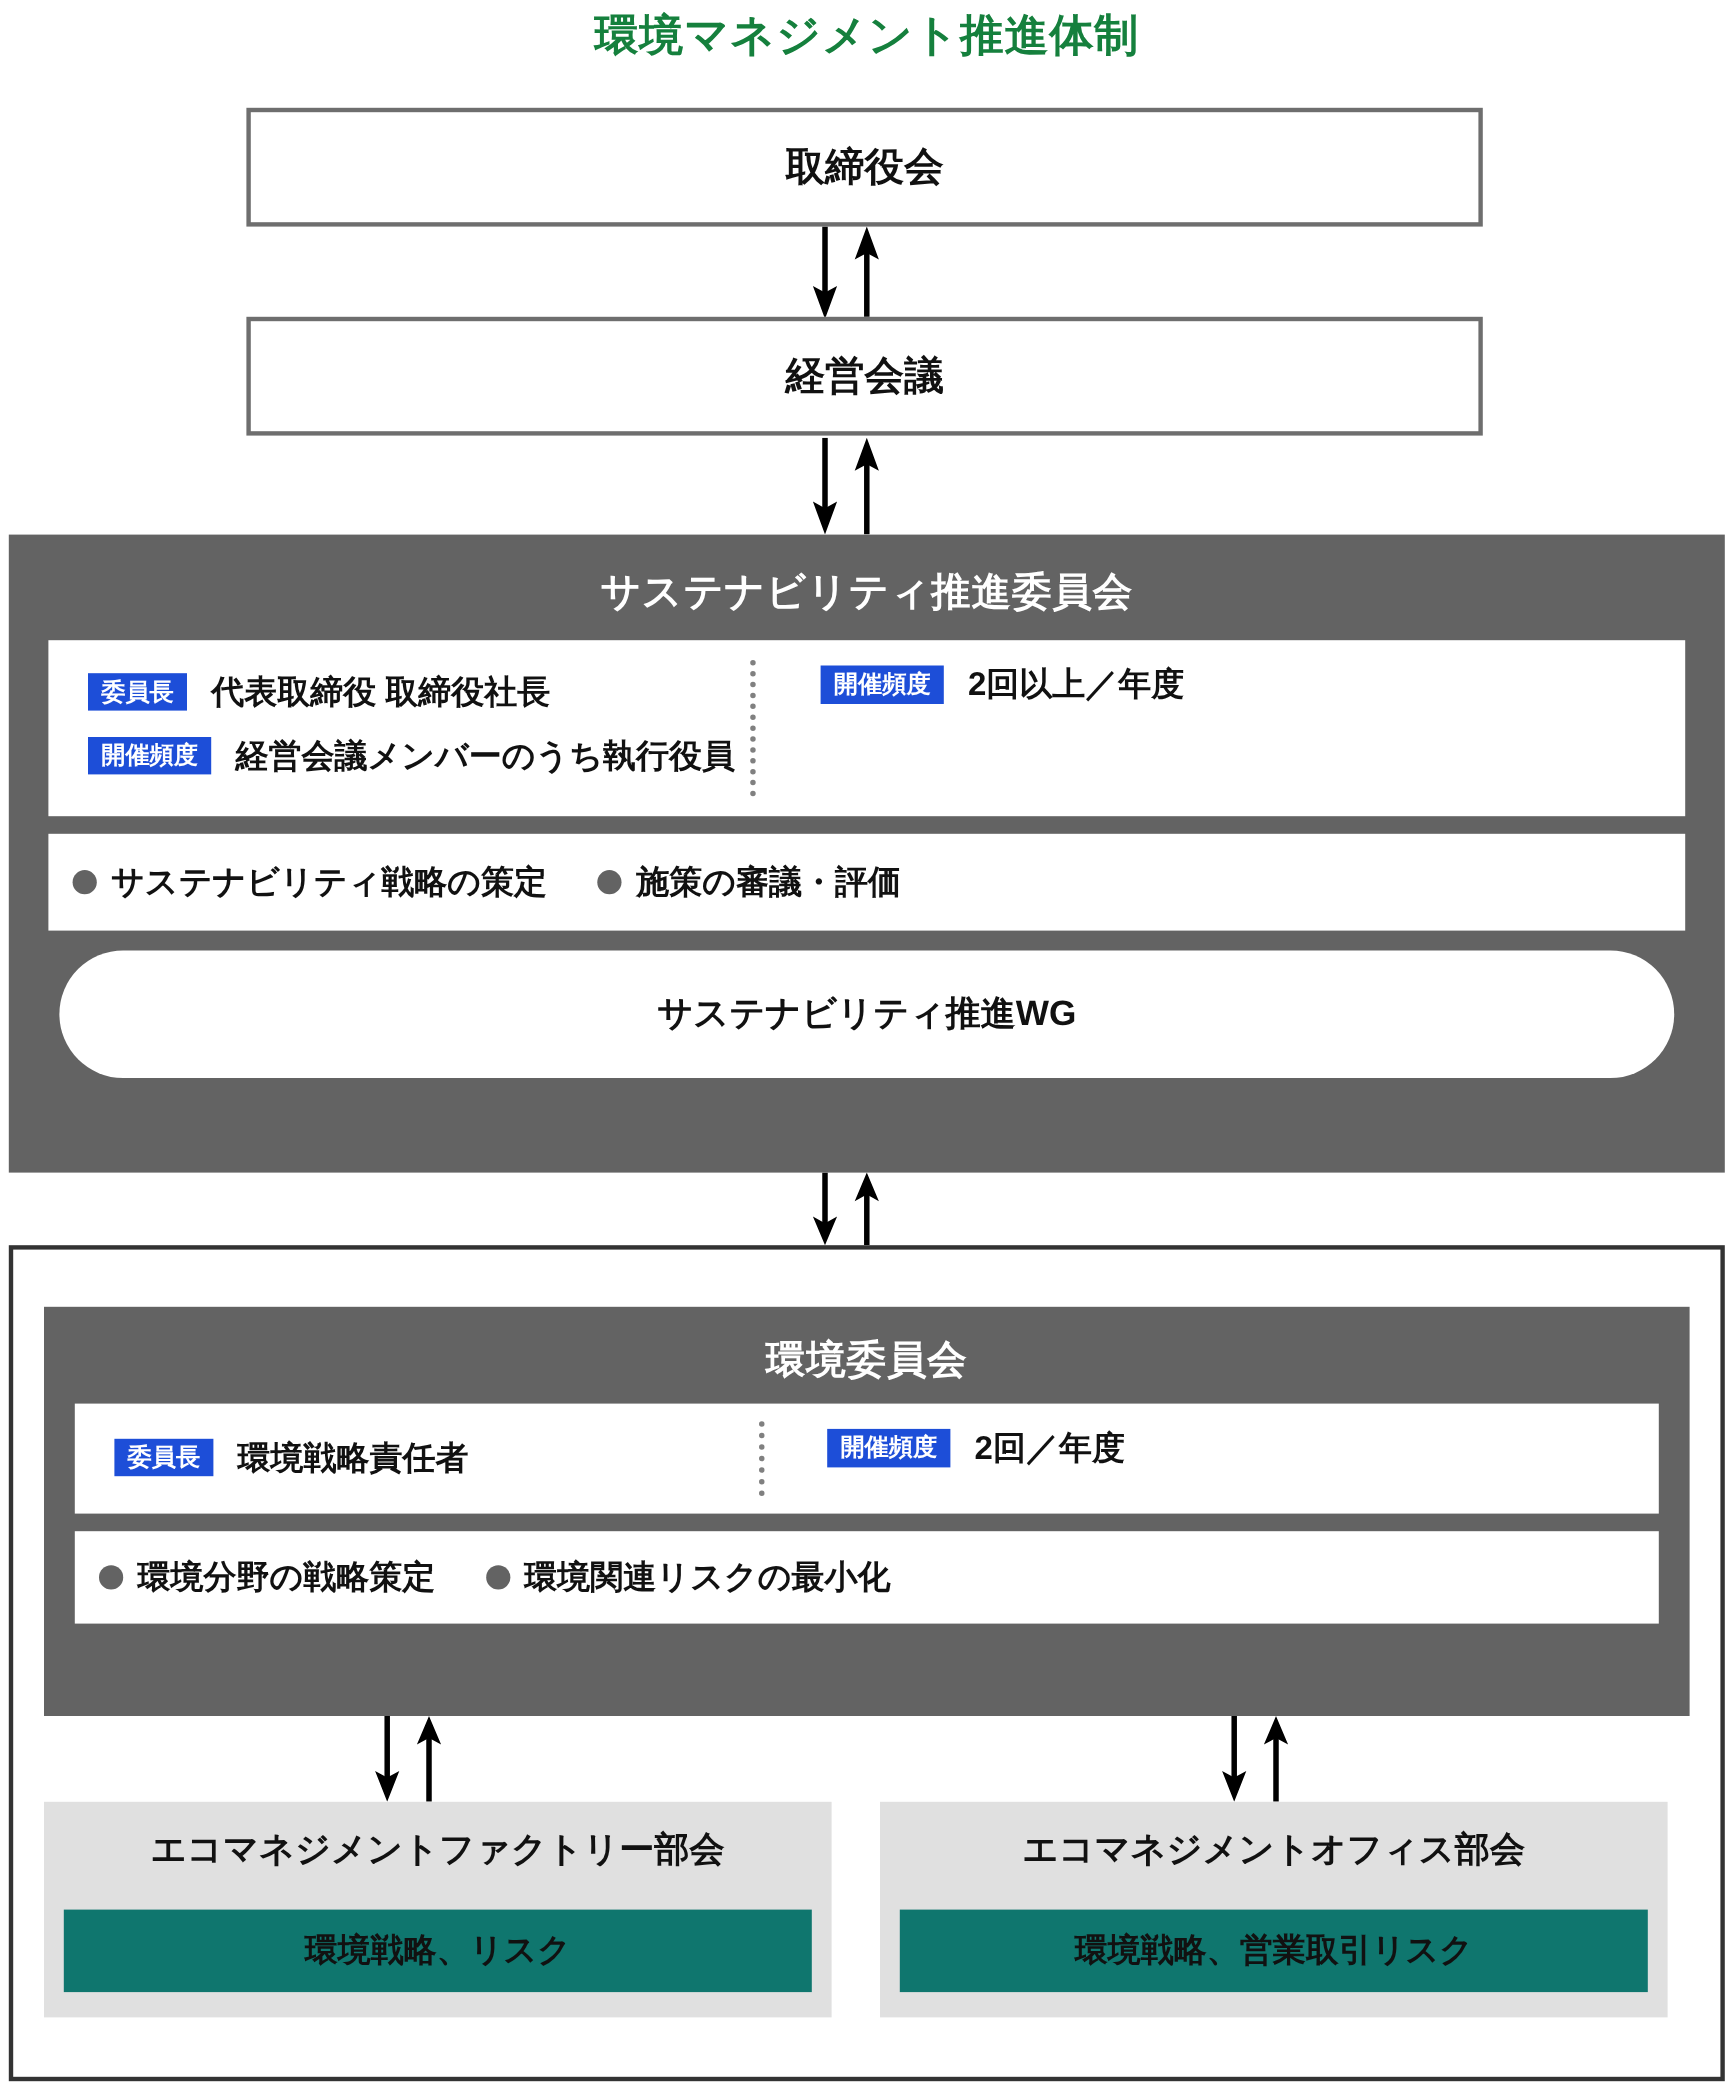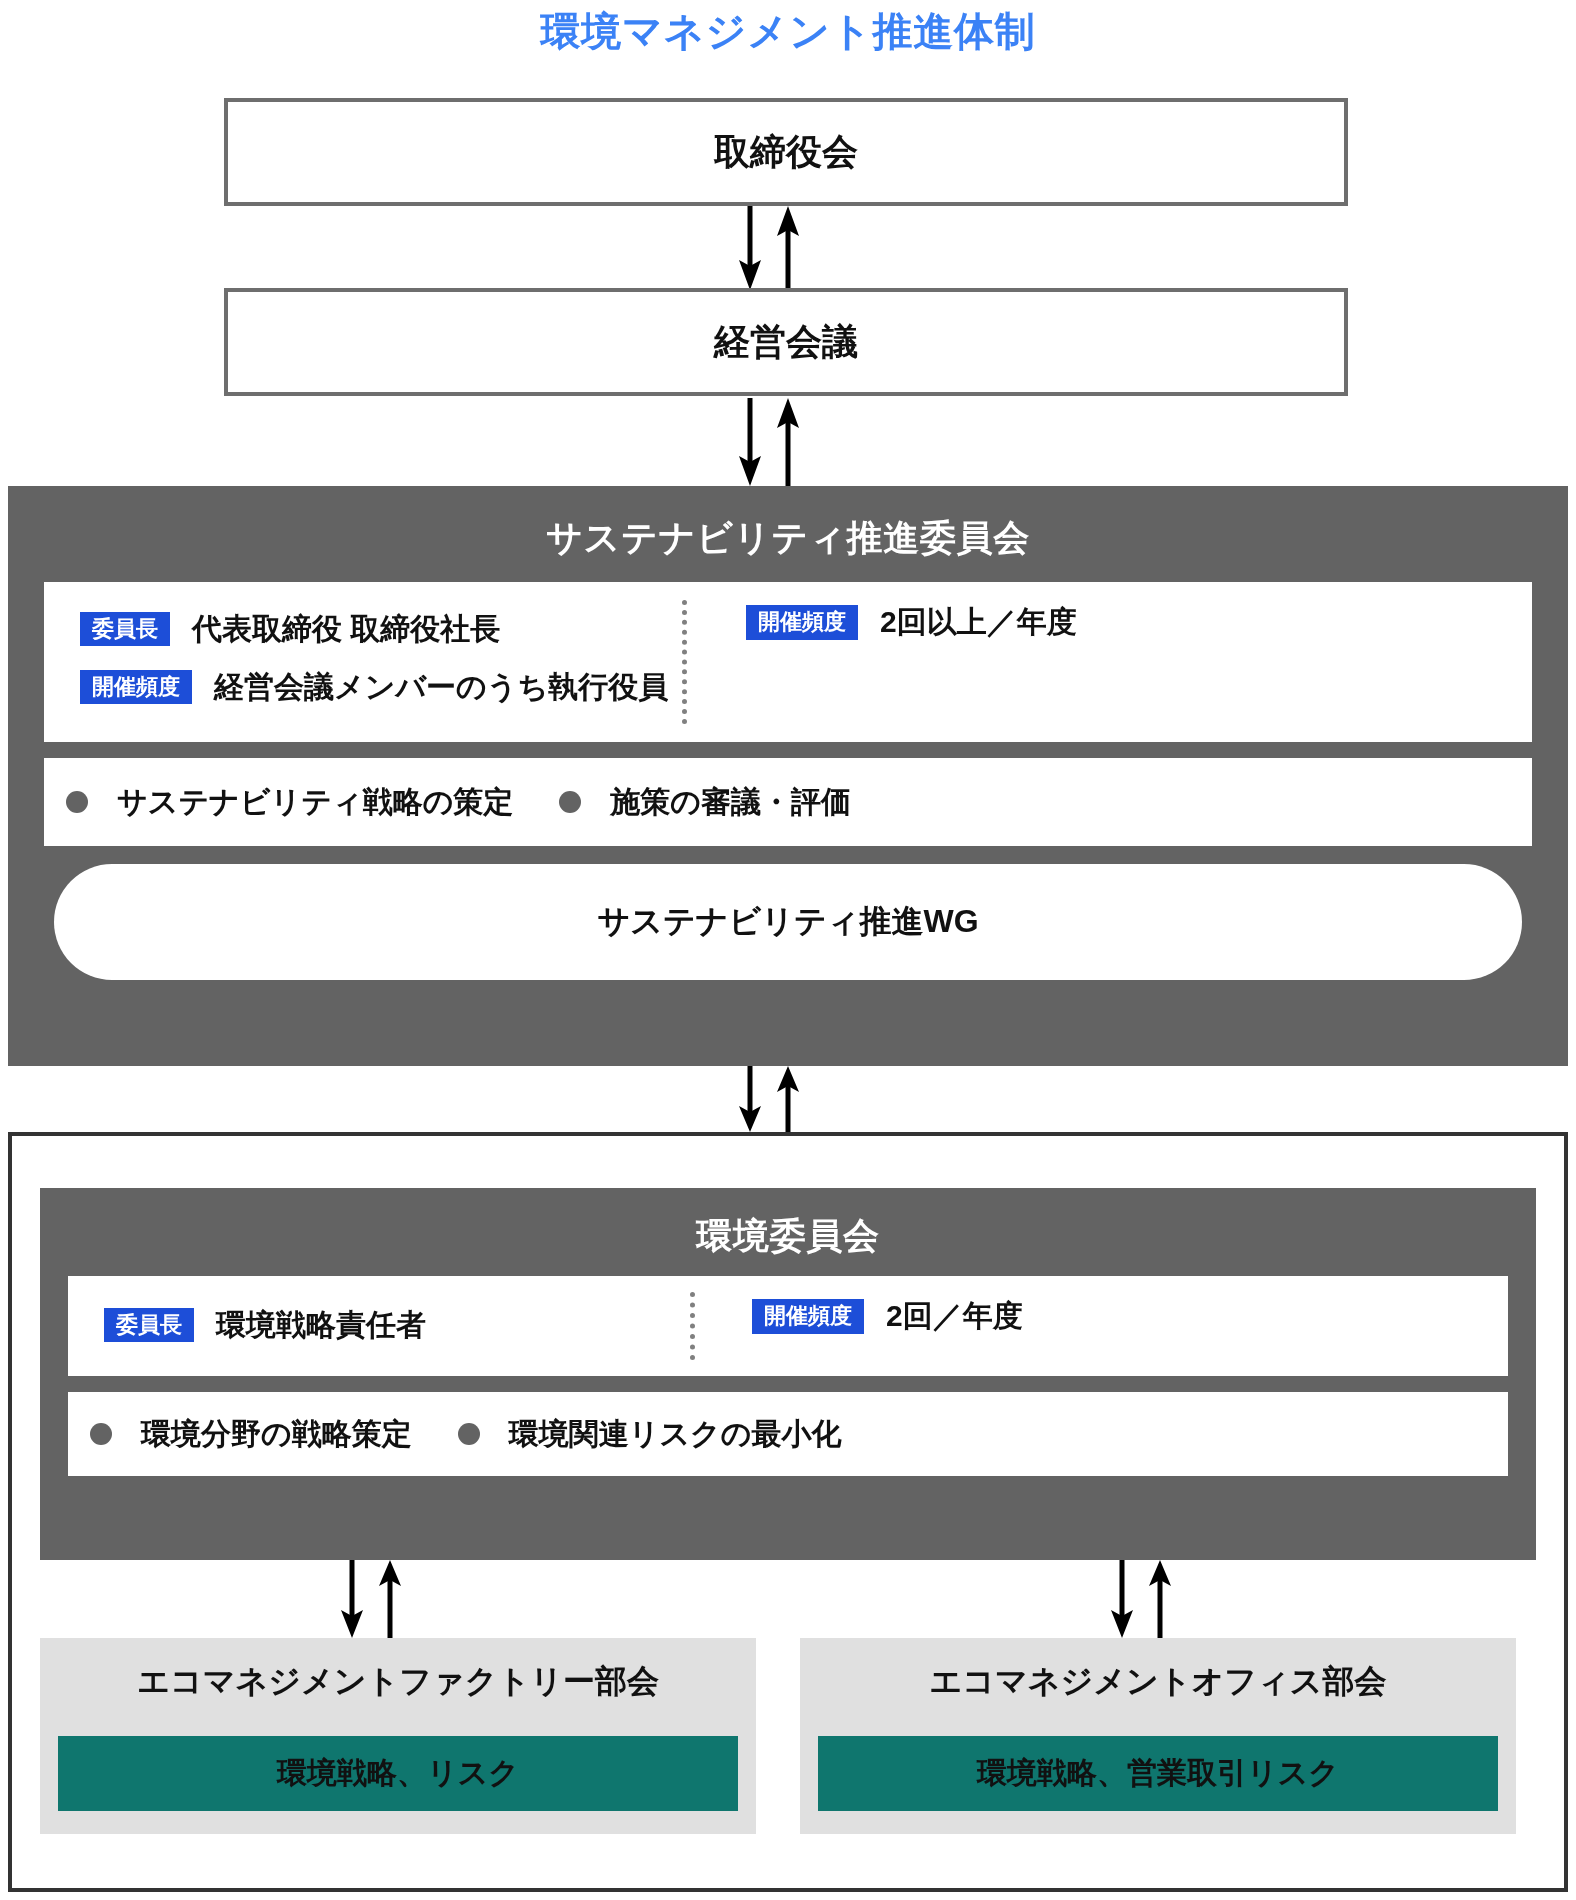--- a/index.html
+++ b/index.html
@@ -14,21 +14,21 @@
   .page { position: relative; width: 1576px; height: 1900px; }
 
   
   .page-title {
     position: absolute;
     top: 4px; left: 0; width: 1576px;
     text-align: center;
     font-size: 40px;
     font-weight: bold;
     letter-spacing: 0.02em;
-    color: #3b82f6;
+    color: #15803d;
   }
 
   
   .plain-box {
     position: absolute;
     border: 4px solid #6e6e6e;
     background: #ffffff;
     display: flex;
     align-items: center;
     justify-content: center;
@@ -104,21 +104,20 @@
     display: flex;
     align-items: center;
   }
   .bullet-item {
     display: flex;
     align-items: center;
     font-size: 30px;
     font-weight: bold;
     color: #111111;
     white-space: nowrap;
-    gap: 16px;
   }
   .bullet-dot {
     width: 22px; height: 22px;
     border-radius: 50%;
     background: #636363;
     margin-right: 13px;
     flex: none;
   }
 
   

